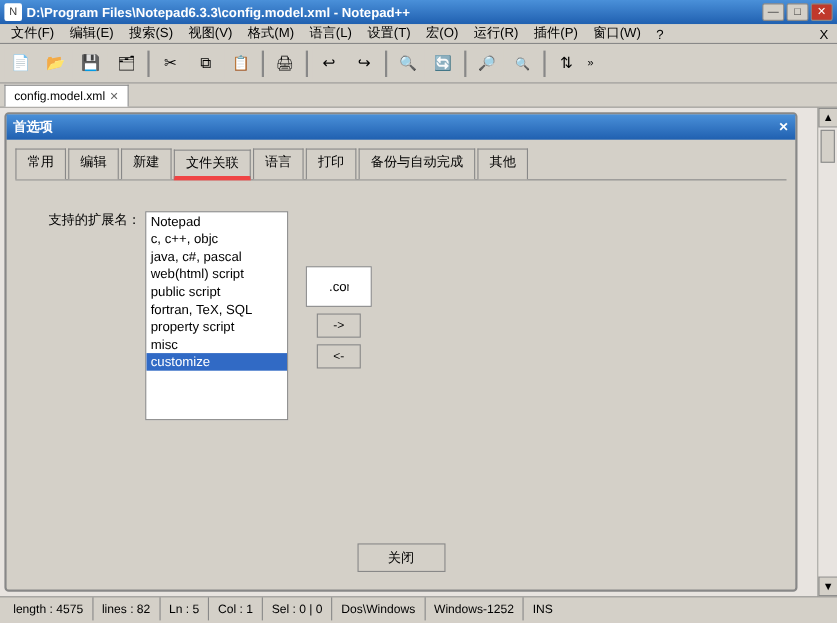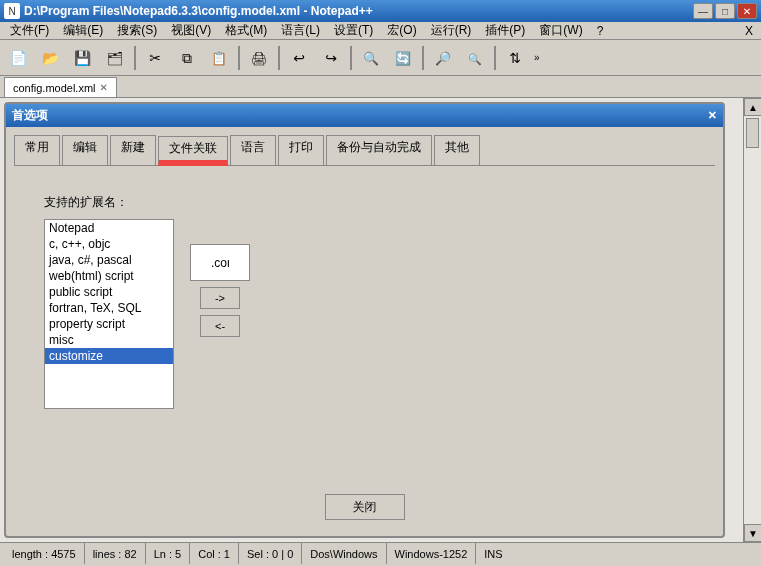--- a/index.html
+++ b/index.html
@@ -203,21 +203,21 @@
       padding: 3px 10px;
       border: 1px solid #888;
       border-bottom: none;
       background: #d4d0c8;
       font-size: 12px;
       cursor: pointer;
       margin-right: 2px;
     }
     .tab.active {
       background: #d4d0c8;
-      border-bottom: 6px solid #ef4444;
+      border-bottom: 4px solid #ef4444;
       position: relative;
       top: 1px;
       z-index: 1;
     }
 
     
     .content-panel {
       flex: 1;
       display: flex;
       flex-direction: column;
@@ -226,21 +226,21 @@
     .extensions-section {
       display: flex;
       align-items: flex-start;
       gap: 16px;
       padding: 20px 30px;
       flex: 1;
     }
 
     .ext-column {
       display: flex;
-      flex-direction: column;
+      flex-direction: row;
       gap: 4px;
       justify-content: center;
     }
 
     .ext-label {
       font-size: 12px;
       margin-bottom: 4px;
     }
 
     .ext-listbox {

